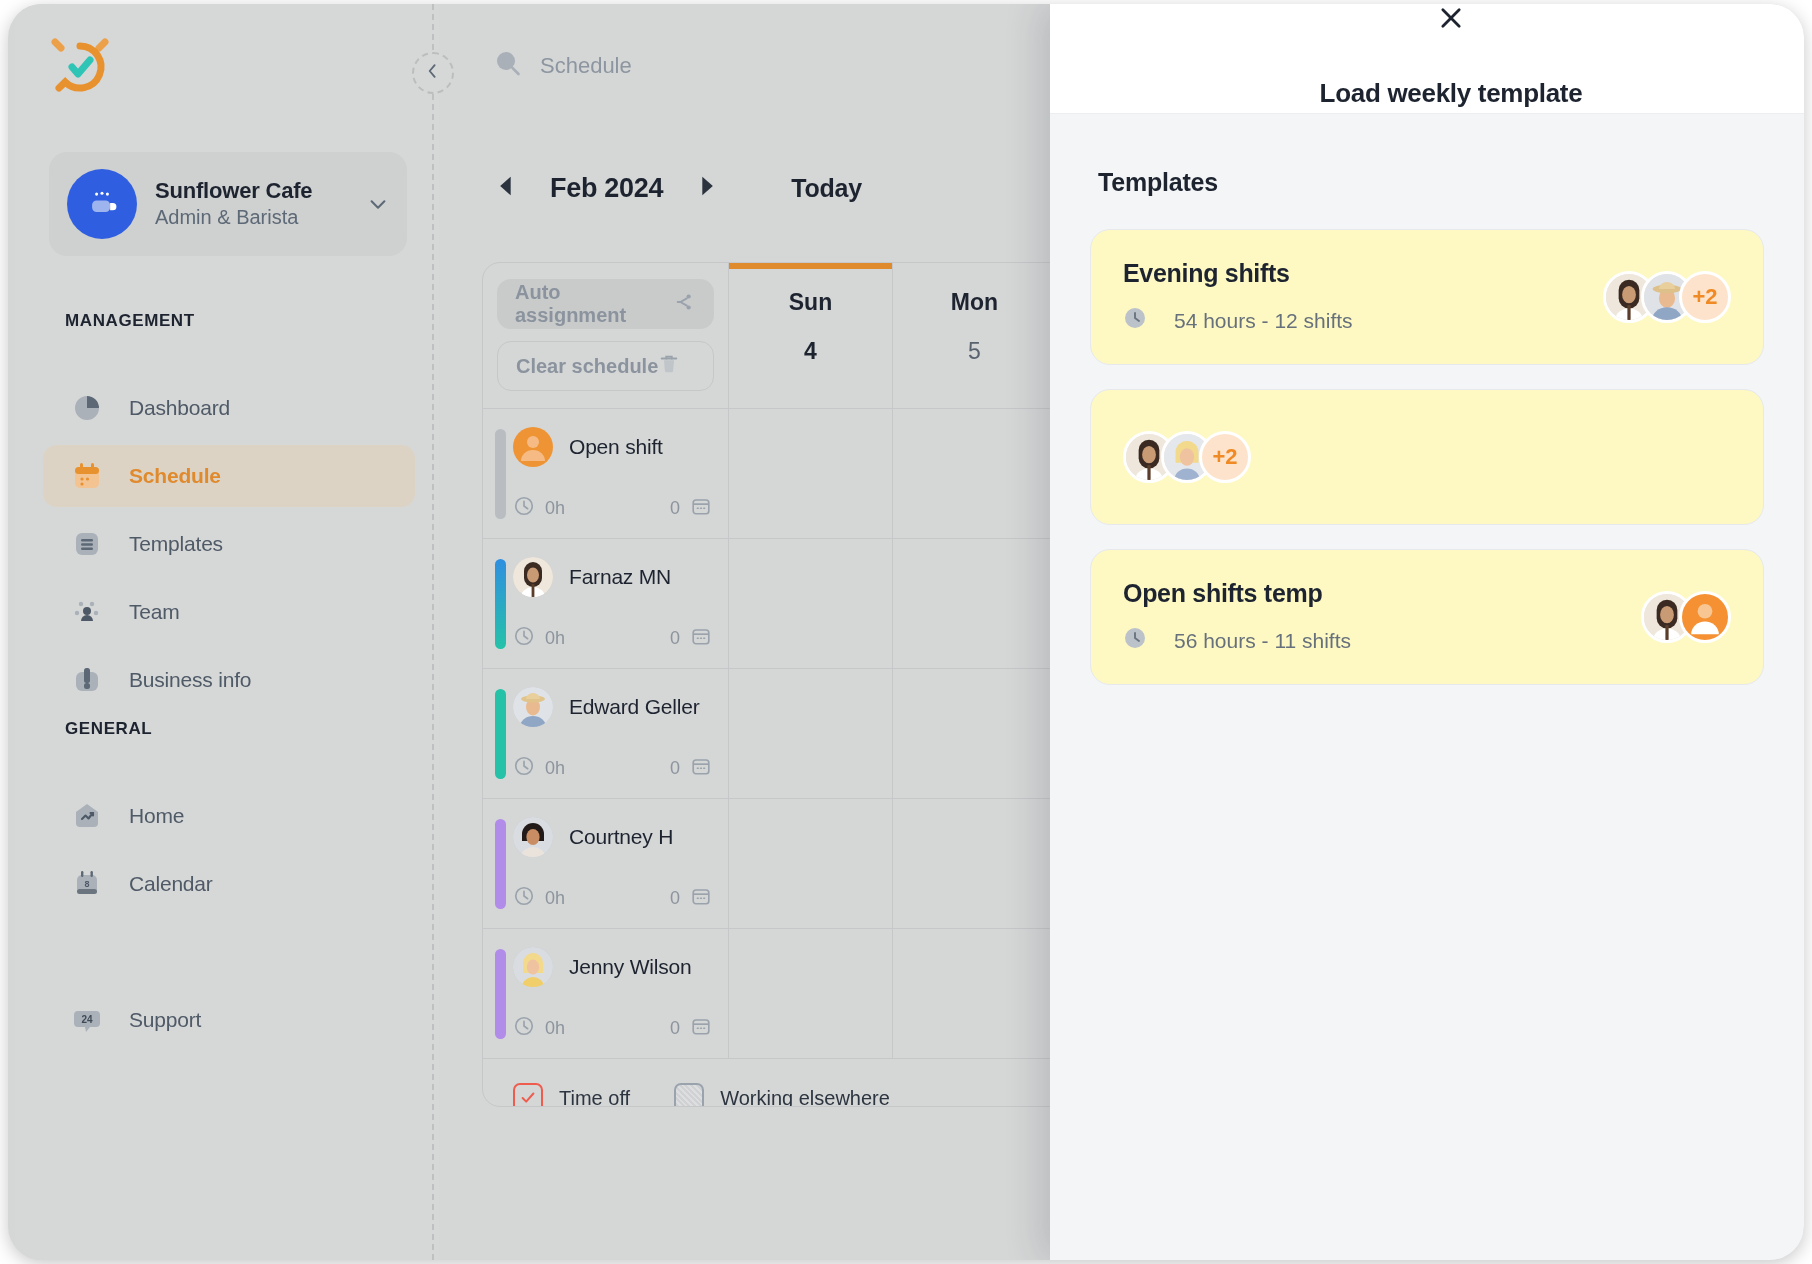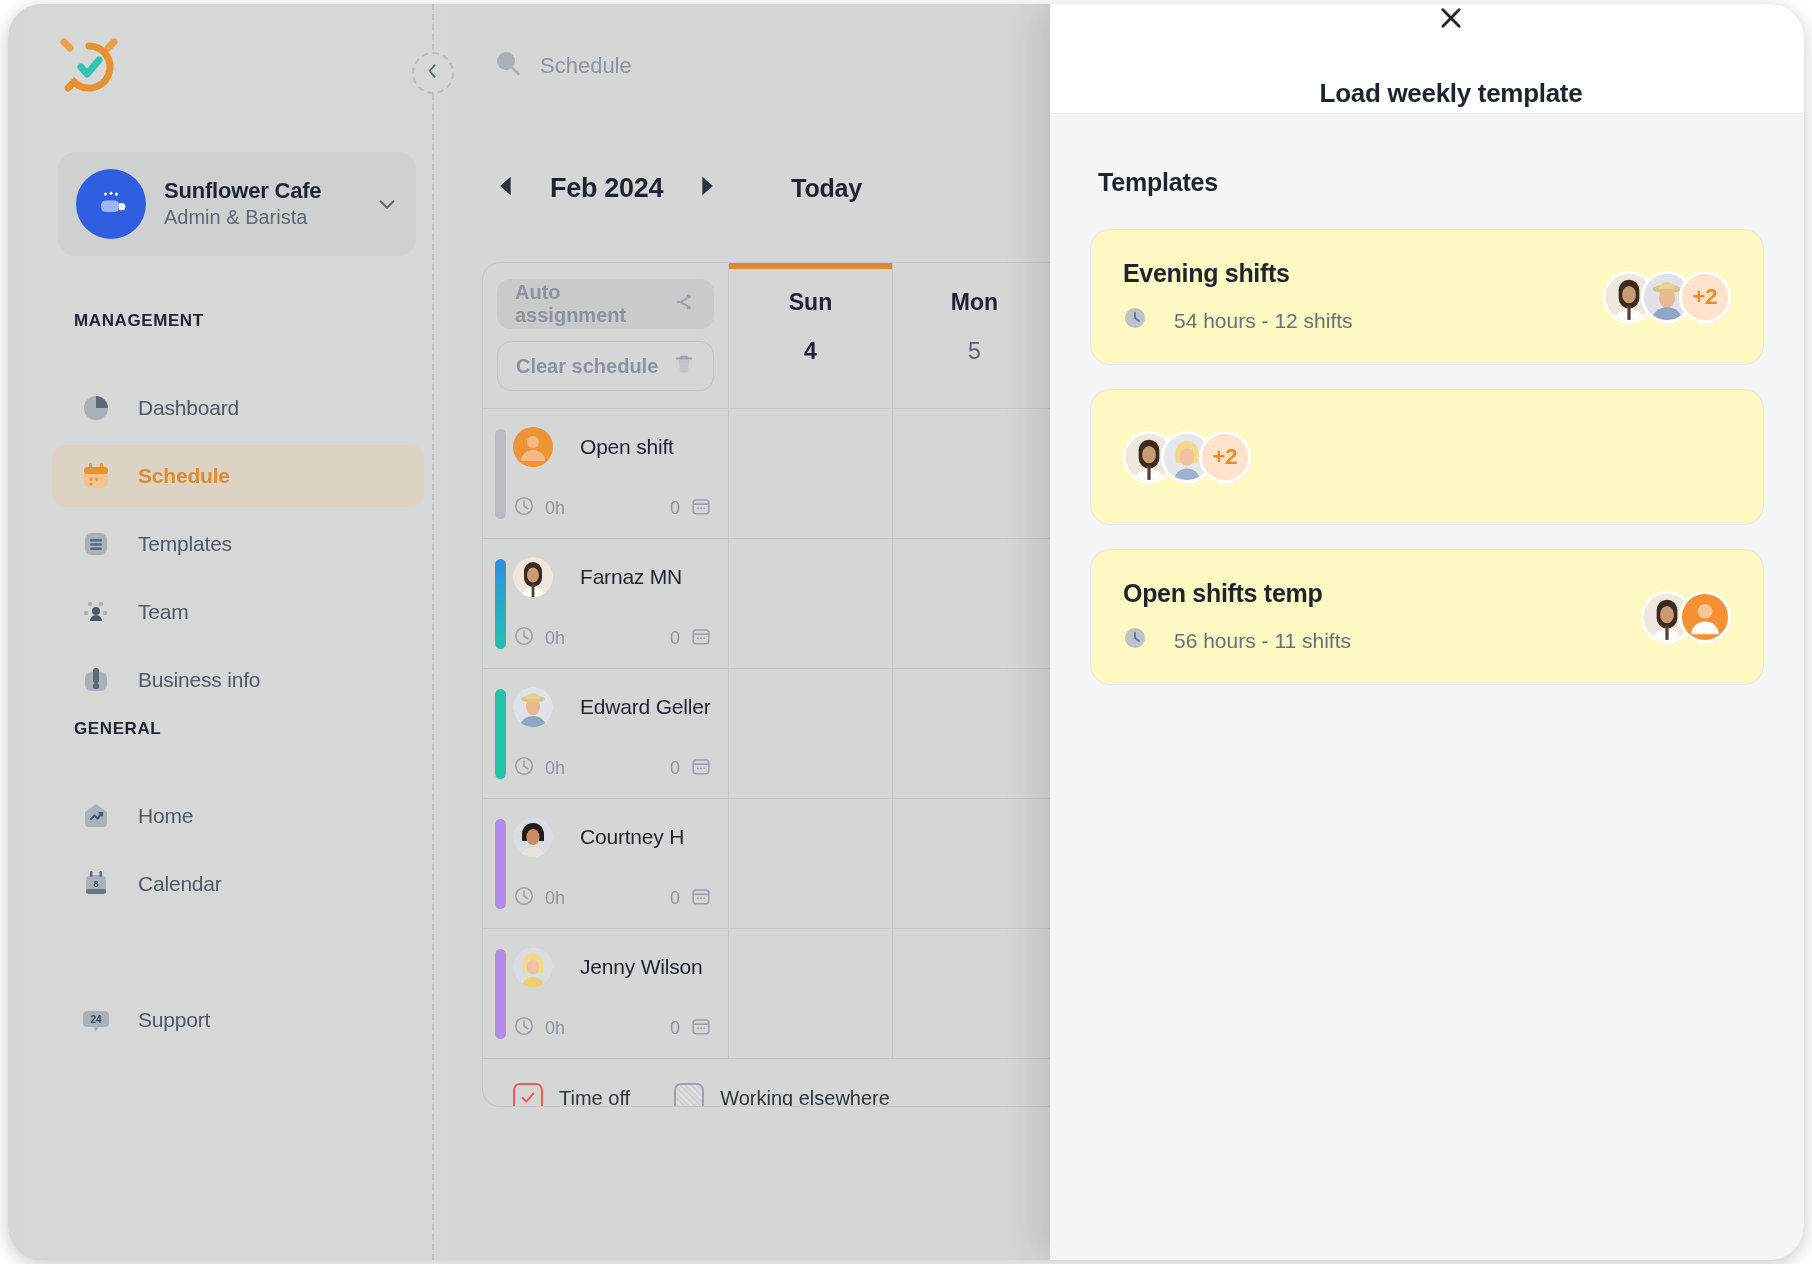--- a/index.html
+++ b/index.html
@@ -16,21 +16,21 @@
     left: 8px; top: 4px;
     width: 1796px; height: 1256px;
     border-radius: 34px;
     background: #d5d6d6;
     overflow: hidden;
     box-shadow: 0 4px 18px rgba(0,0,0,.22);
   }
 
   
   #sidebar {
-    position: absolute; left: 16px; top: 0;
+    position: absolute; left: 7px; top: 0;
     width: 424px; height: 100%;
     background: #d6d7d7;
   }
   .logo {
     position: absolute; left: 34px; top: 32px;
     width: 62px; height: 62px;
   }
   .company-card {
     position: absolute; left: 34px; top: 148px;
     width: 358px; height: 104px;
@@ -126,21 +126,21 @@
     border: 1px solid #c6c7c8;
     border-radius: 18px;
     background: #d5d6d6;
     overflow: hidden;
   }
   #grid-head { display: flex; height: 146px; border-bottom: 1px solid #c6c7c8; }
   .ctrl-col { width: 246px; padding: 16px 14px 0 14px; flex: none;
               border-right: 1px solid #c6c7c8; }
   .ctrl-btn {
     height: 50px; border-radius: 14px;
-    display: flex; align-items: center; justify-content: space-between;
+    display: flex; align-items: center; 
     padding: 0 18px; margin-bottom: 12px;
     font-size: 20px; font-weight: bold; color: #8b949e;
   }
   .ctrl-btn.filled { background: #c9caca; }
   .ctrl-btn.outline { border: 1px solid #c6c7c8; }
   .day-col {
     flex: none; width: 164px;
     border-right: 1px solid #c6c7c8;
     display: flex; flex-direction: column; align-items: center;
     padding-top: 26px;
@@ -166,21 +166,21 @@
     width: 11px; height: 90px; border-radius: 6px;
   }
   .emp-top { display: flex; align-items: center; }
   .emp-av {
     width: 40px; height: 40px; border-radius: 50%;
     flex: none; overflow: hidden;
     display: flex; align-items: center; justify-content: center;
     background: #c3c5c7;
   }
   .emp-name {
-    margin-left: 27px; font-size: 21px; color: #1d2430;
+    margin-left: 16px; font-size: 21px; color: #1d2430;
     letter-spacing: -.2px; white-space: nowrap;
   }
   .emp-stats {
     position: absolute; left: 30px; right: 16px; bottom: 16px;
     display: flex; align-items: center; justify-content: space-between;
     font-size: 18px; color: #8c949d;
   }
   .stat-l { display: flex; align-items: center; gap: 10px; }
   .stat-r { display: flex; align-items: center; gap: 10px; }
   .cell { flex: none; width: 164px; border-right: 1px solid #c6c7c8; }

